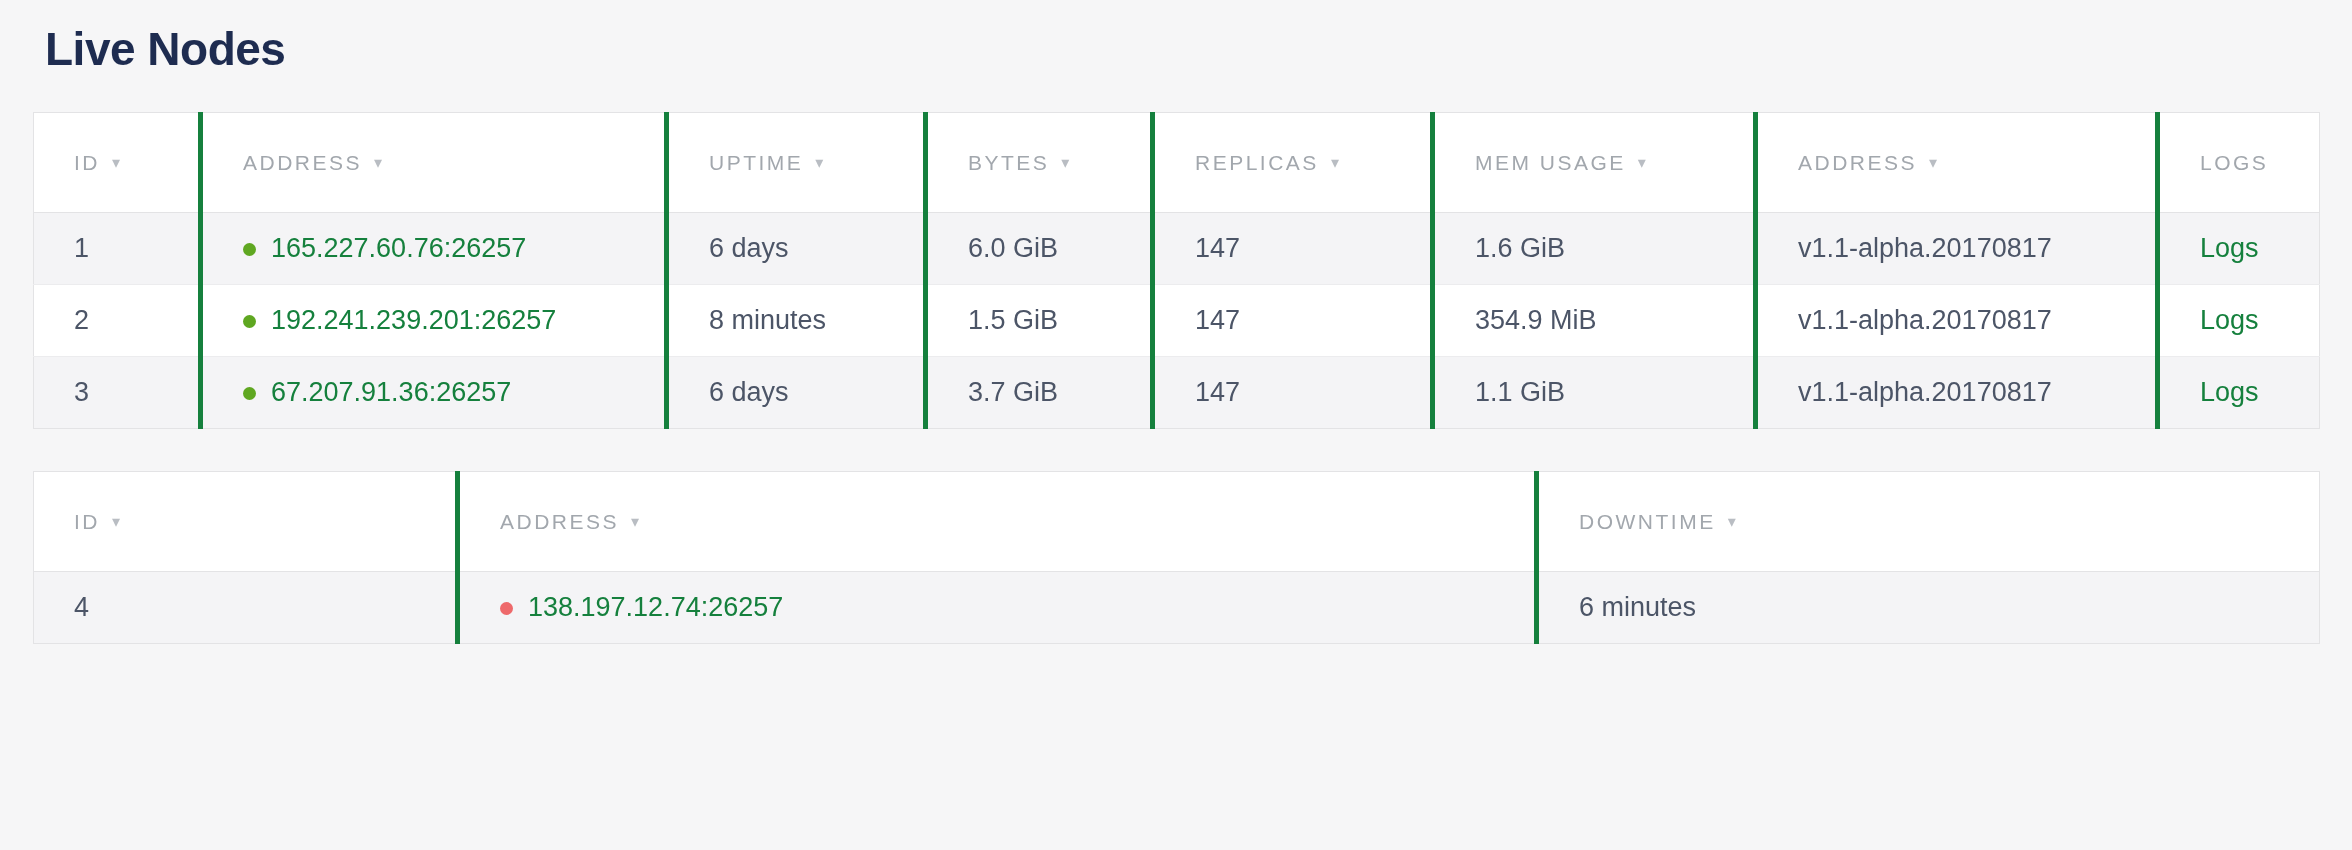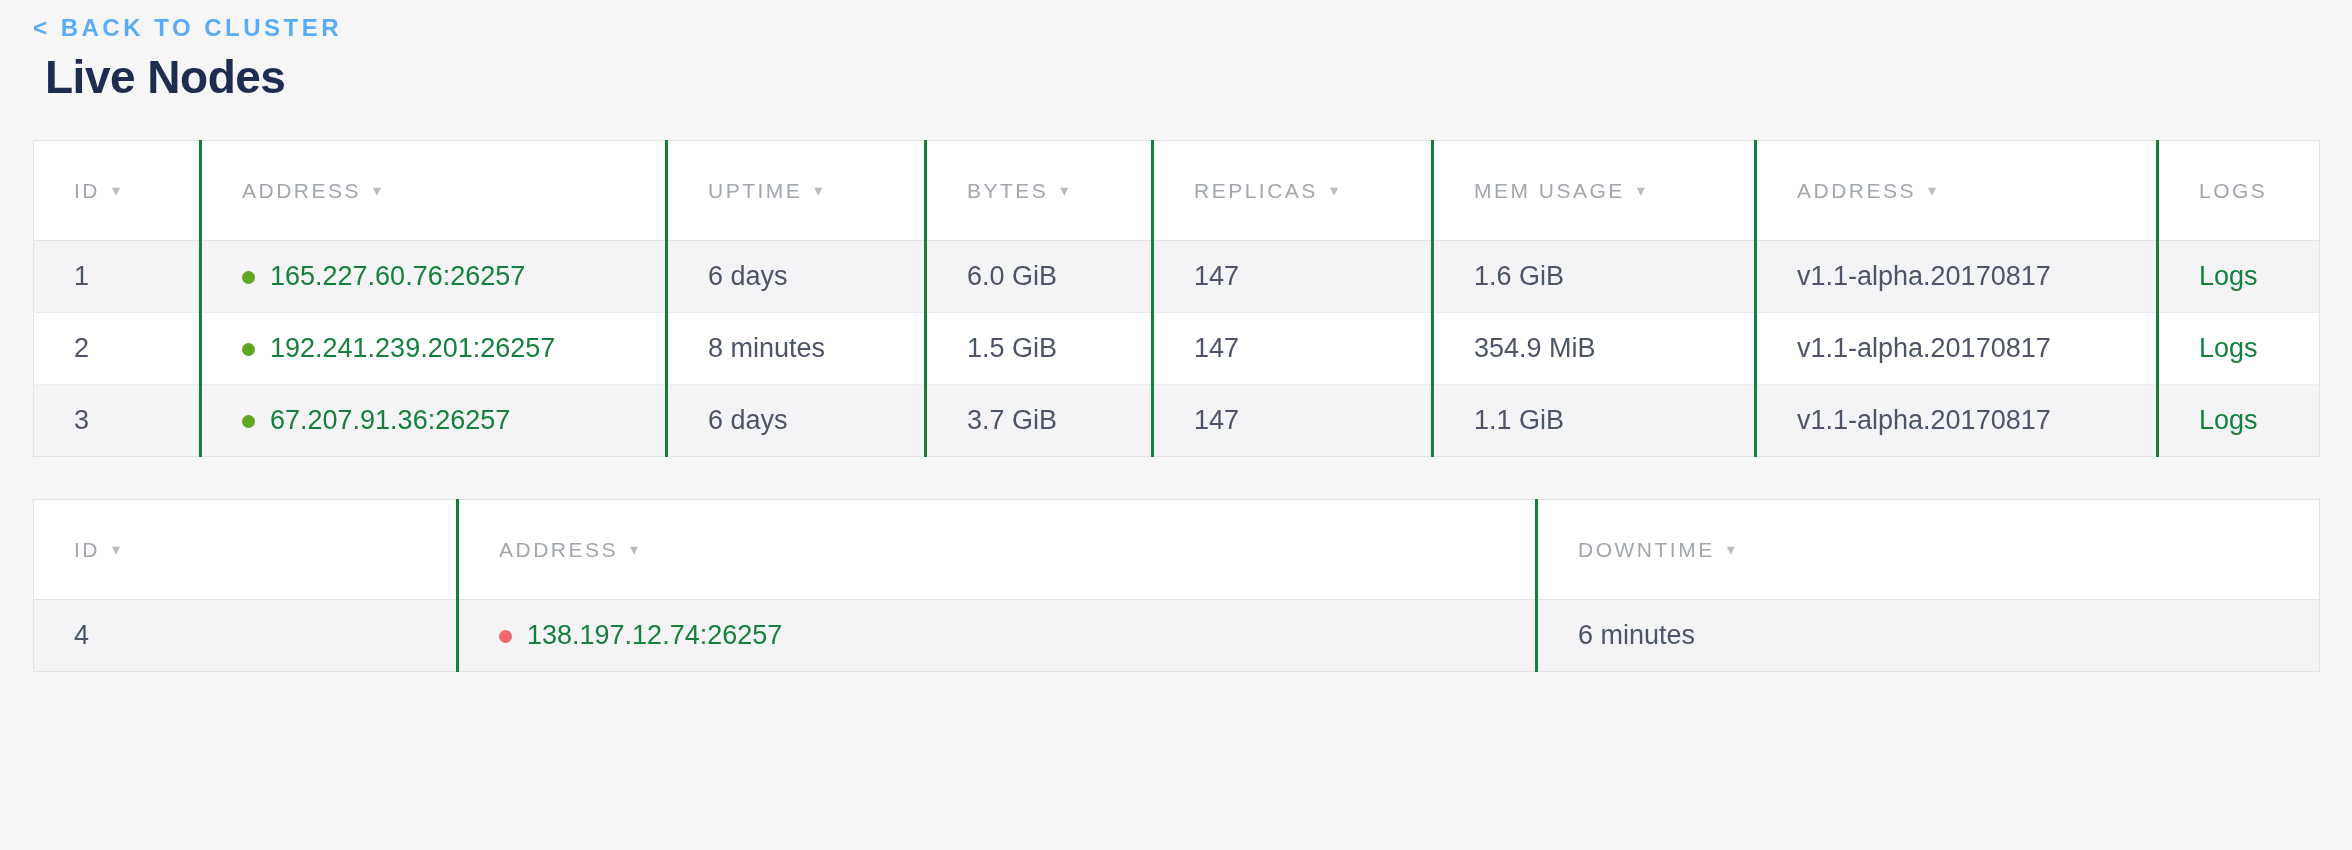--- a/index.html
+++ b/index.html
@@ -59,21 +59,21 @@
     white-space: nowrap;
   }
   td {
     height: 72px;
     vertical-align: middle;
     padding: 0 10px 0 40px;
     font-size: 27px;
     color: #4c5567;
     white-space: nowrap;
   }
-  th + th, td + td { border-left: 3px solid #15803d; }
+  th + th, td + td { border-left: 5px solid #15803d; }
   tbody tr td { background: #ffffff; }
   tbody tr:nth-child(odd) td { background: #f4f4f6; }
   tbody tr + tr td { border-top: 1px solid #ececee; }
 
   .arrow {
     font-size: 16px;
     color: #b9bdc3;
     margin-left: 12px;
     position: relative;
     top: -2px;
@@ -95,21 +95,20 @@
     color: #15803d;
     text-decoration: none;
     cursor: pointer;
   }
 </style>
 </head>
 <body>
 
 <div class="page">
 
-  <a class="back-link">&lt; BACK TO CLUSTER</a>
 
   <h1 class="section-title title-live">Live Nodes</h1>
 
   <table class="nodes table-live">
     <colgroup>
       <col style="width:167px">
         <col style="width:466px">
         <col style="width:259px">
         <col style="width:227px">
       <col style="width:280px">

